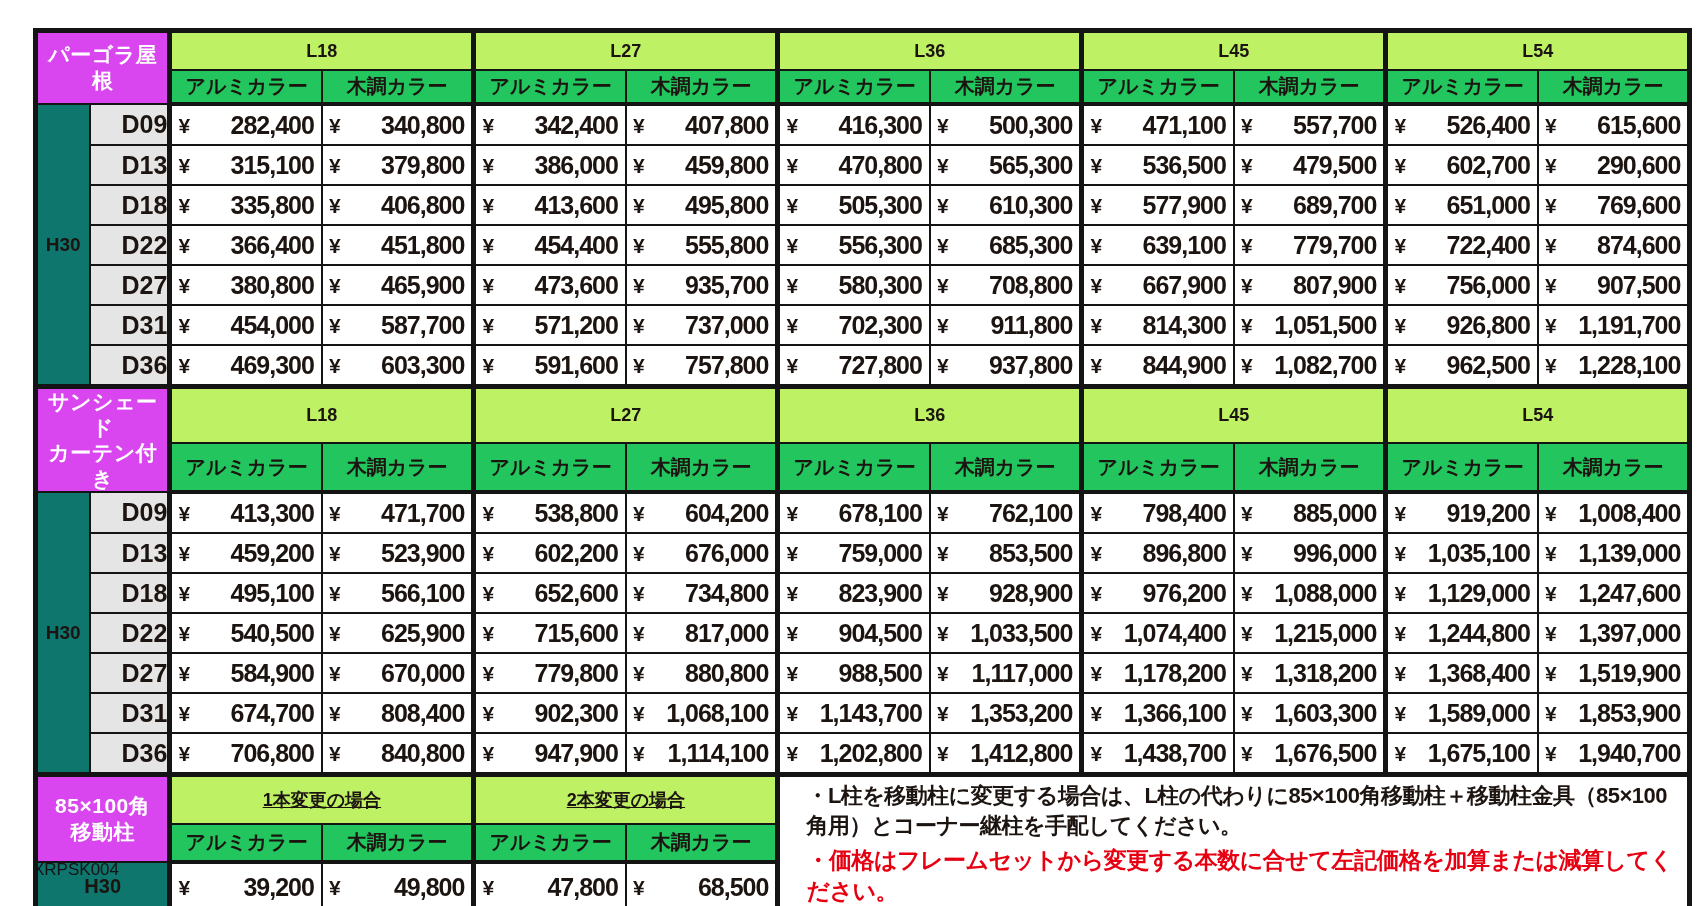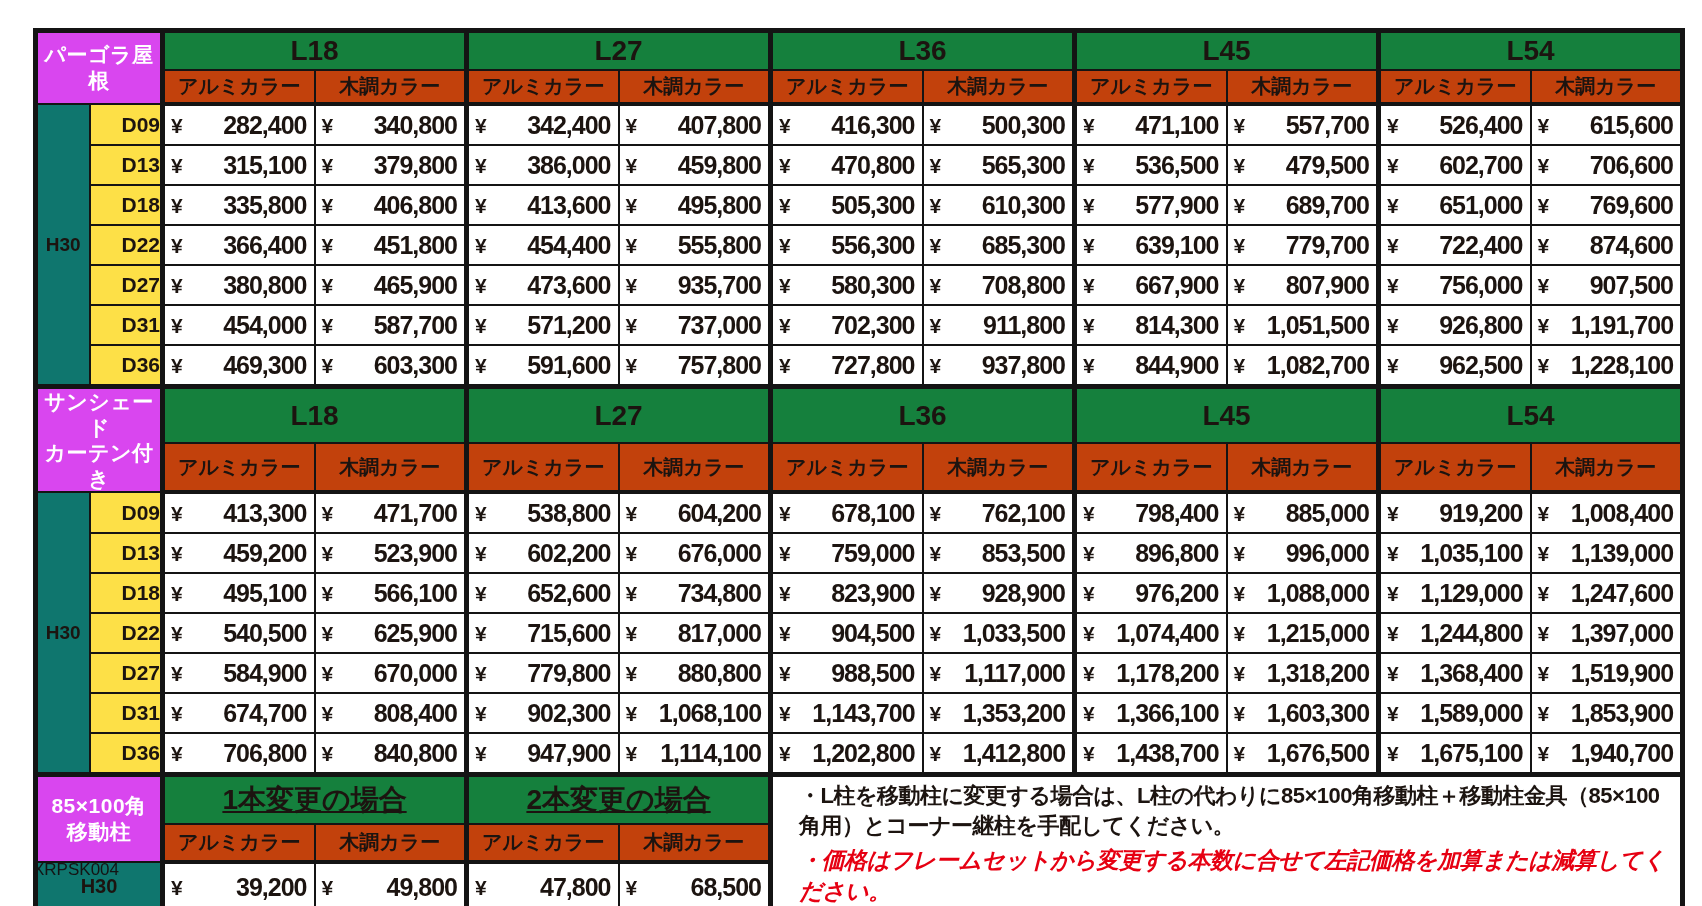--- a/index.html
+++ b/index.html
@@ -6,40 +6,40 @@
   body{
     width:1702px;height:906px;background:#ffffff;position:relative;
     font-family:"Liberation Sans",sans-serif;
     -webkit-font-smoothing:antialiased;
   }
   .sheet{position:absolute;left:33px;top:28px;}
   table{border-collapse:collapse;table-layout:fixed;border:5px solid #141414;}
   th,td{border:2px solid #141414;padding:0;font-weight:bold;color:#1c1410;text-align:center;vertical-align:middle;}
   .thickL{border-left-width:5px;}
   tr.section-start > th, tr.section-start > td{border-top-width:5px;}
-  .group-head{height:36px;background:#15803d;font-size:28px;}
-  .color-head{height:31px;background:#c2410c;font-size:20px;border-bottom-width:4px;}
+  .group-head{height:36px;background:#bef264;font-size:18px;}
+  .color-head{height:31px;background:#22c55e;font-size:20px;border-bottom-width:4px;}
   .section-title{
     background:#d946ef;color:#ffffff;font-size:21px;line-height:1.22;
     white-space:pre-line;letter-spacing:0.5px;
   }
   .data-row th,.data-row td{height:38px;}
   .hlabel{background:#0f766e;font-size:19px;}
-  .dlabel{background:#fde047;font-size:21px;padding-left:31px;}
+  .dlabel{background:#e5e5e5;font-size:25px;padding-left:31px;}
   .price-cell{background:#ffffff;}
   .price{display:flex;justify-content:space-between;align-items:center;padding:0 7px 0 6px;}
   .yen{font-size:21px;line-height:1;}
   .num{font-size:25px;letter-spacing:-1px;line-height:1;}
   .bottom-group{height:44px;text-decoration:underline;}
   .bottom-color-row .color-head{height:33px;}
   .bottom-value-row th,.bottom-value-row td{height:46px;}
   .bottom-h30{font-size:20px;}
   .notes-cell{background:#ffffff;text-align:left;vertical-align:middle;padding:0 10px 0 26px;}
   .note-black{font-size:22px;color:#1c1410;font-weight:bold;margin:4px 0;letter-spacing:-0.5px;}
-  .note-red{font-size:23px;color:#e60012;font-weight:bold;margin:4px 0;letter-spacing:-0.5px;font-style:italic;}
+  .note-red{font-size:23px;color:#e60012;font-weight:bold;margin:4px 0;letter-spacing:-0.5px;}
   .sheet-code{position:absolute;left:33px;top:860px;font-size:17px;color:#141414;font-weight:normal;}
 </style>
 </head>
 <body>
 
 <div class="sheet">
   <table>
     <colgroup>
       <col style="width:54px">
         <col style="width:53px">
@@ -191,21 +191,21 @@
           </td>
           <td class="price-cell thickL">
             <div class="price">
               <span class="yen">¥</span>
               <span class="num">602,700</span>
             </div>
           </td>
           <td class="price-cell">
             <div class="price">
               <span class="yen">¥</span>
-              <span class="num">706,600</span>
+              <span class="num">290,600</span>
             </div>
           </td>
         </tr>
         <tr class="data-row">
           <th class="dlabel">D18</th>
           <td class="price-cell thickL">
             <div class="price">
               <span class="yen">¥</span>
               <span class="num">335,800</span>
             </div>

